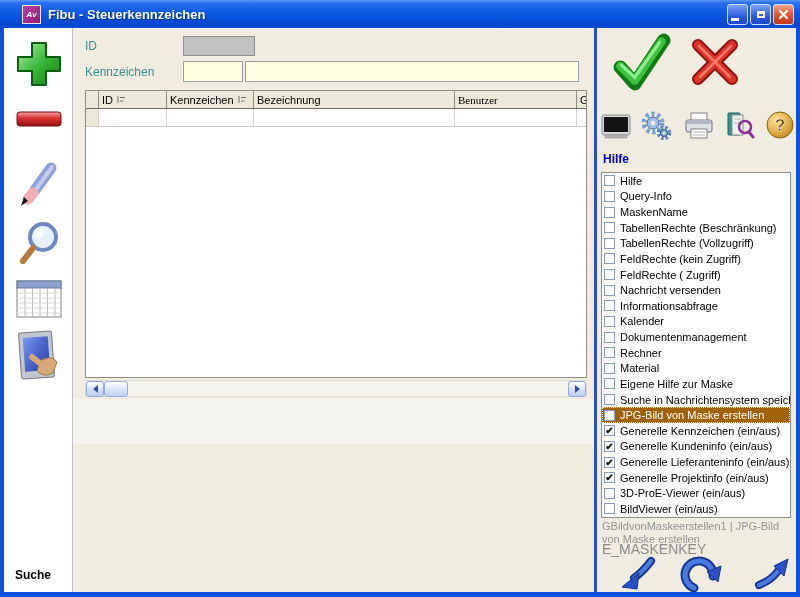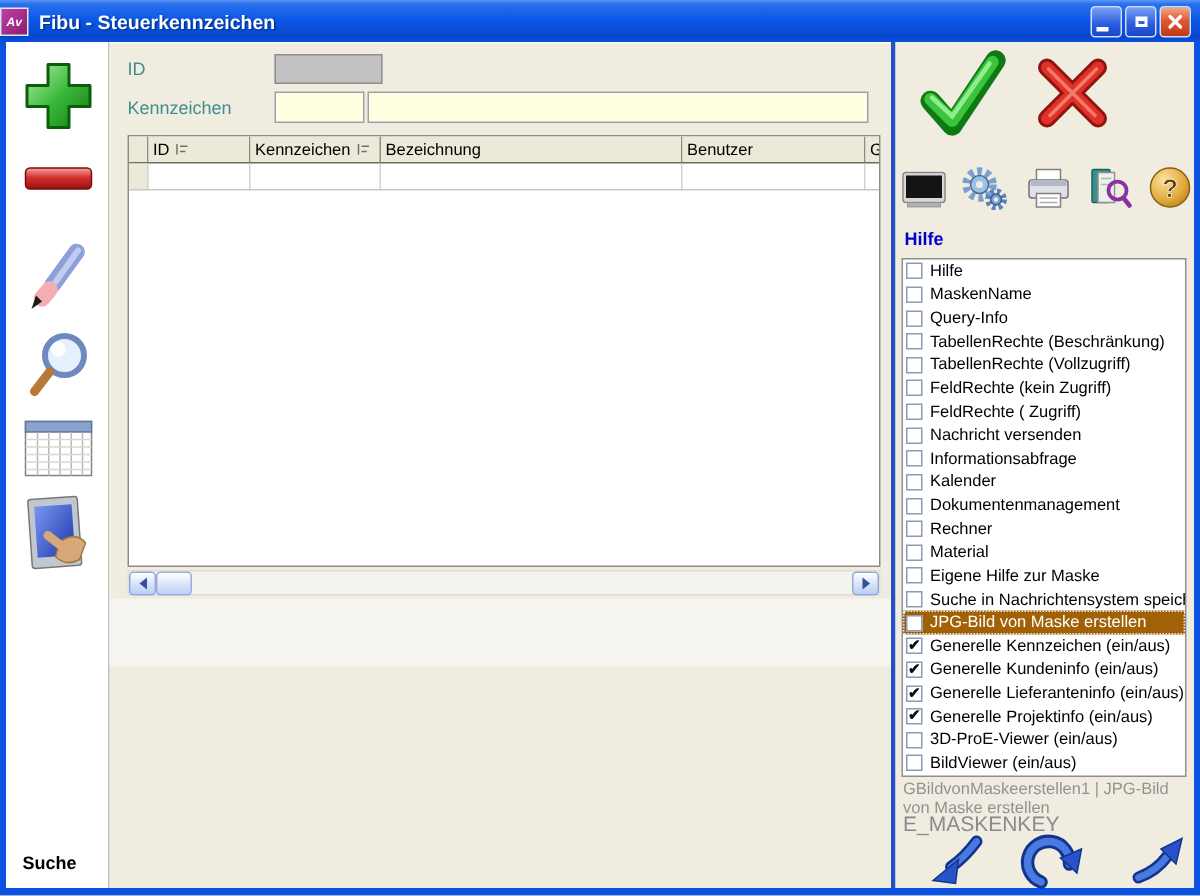--- a/index.html
+++ b/index.html
@@ -1,21 +1,21 @@
 <!DOCTYPE html>
 <html><head>
 <meta charset="utf-8">
 <style>
   html,body{margin:0;padding:0;background:#d4d0c8;font-family:"Liberation Sans",sans-serif;}
   #window{position:relative;width:800px;height:597px;background:#0c52e0;overflow:hidden;}
   
   .titlebar{position:absolute;left:0;top:0;width:800px;height:28px;
     background:linear-gradient(180deg,#5a96f2 0%,#2a70ee 10%,#0c59e8 45%,#0646cc 88%,#0a50d8 100%);
     display:flex;align-items:center;}
-  .logo{width:17px;height:17px;margin-left:0;background:linear-gradient(135deg,#c040a8,#8c1c74);
+  .logo{width:17px;height:17px;margin-left:22px;background:linear-gradient(135deg,#c040a8,#8c1c74);
     border:1px solid #e6e6e6;color:#fff;font-size:8px;font-weight:bold;font-style:italic;
     display:flex;align-items:center;justify-content:center;}
   .title{color:#fff;font-size:13px;font-weight:bold;margin-left:7px;text-shadow:1px 1px 1px #003080;}
   .winbtns{position:absolute;right:6px;top:4px;display:flex;gap:2px;}
   .wb{width:21px;height:21px;border:1px solid #cfe0fc;border-radius:3px;box-sizing:border-box;
     display:flex;align-items:center;justify-content:center;}
   .wb.min,.wb.max{background:linear-gradient(180deg,#7aa2f6,#2a5ade 60%,#1c46c8);}
   .wb.close{background:linear-gradient(180deg,#f0a888,#e05a34 45%,#c03818);}
   .mg{width:8px;height:3px;background:#fff;margin-top:9px;margin-right:6px;}
   .xg{width:8px;height:7px;border:2px solid #fff;border-top-width:3px;box-sizing:border-box;}
@@ -183,21 +183,21 @@
               <span class="thl">Kennzeichen</span>
               <span class="sorti">
                 <svg width="9" height="9" viewBox="0 0 9 9">
                   <path d="M1 1v7 M3 2.5h5 M3 6h3.5" stroke="#707070" fill="none"></path>
                 </svg>
               </span>
             </div>
             <div class="th" style="width: 201px;">
               <span class="thl">Bezeichnung</span>
             </div>
-            <div class="th" style="width: 122px;">
+            <div class="th" style="width: 122px; font-family: Liberation Serif, serif;">
               <span class="thl">Benutzer</span>
             </div>
             <div class="th" style="width: 11px;">
               <span class="thl">G</span>
             </div>
           </div>
         <div class="trow">
             <div class="td" style="width: 13px; background: rgb(236, 233, 216);"></div>
             <div class="td" style="width: 68px;"></div>
             <div class="td" style="width: 87px;"></div>
@@ -291,25 +291,25 @@
 
       <div class="hilfe">Hilfe</div>
 
       <div class="listbox">
           <div class="li">
             <span class="cb"></span>
             <span class="lilab">Hilfe</span>
           </div>
           <div class="li">
             <span class="cb"></span>
+            <span class="lilab">Query-Info</span>
+          </div>
+          <div class="li">
+            <span class="cb"></span>
             <span class="lilab">MaskenName</span>
-          </div>
-          <div class="li">
-            <span class="cb"></span>
-            <span class="lilab">Query-Info</span>
           </div>
           <div class="li">
             <span class="cb"></span>
             <span class="lilab">TabellenRechte (Beschränkung)</span>
           </div>
           <div class="li">
             <span class="cb"></span>
             <span class="lilab">TabellenRechte (Vollzugriff)</span>
           </div>
           <div class="li">

